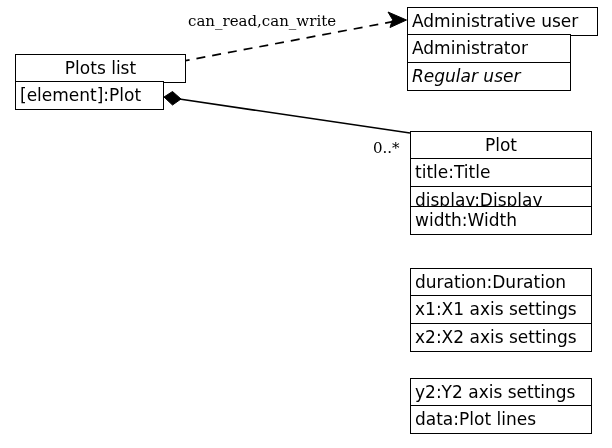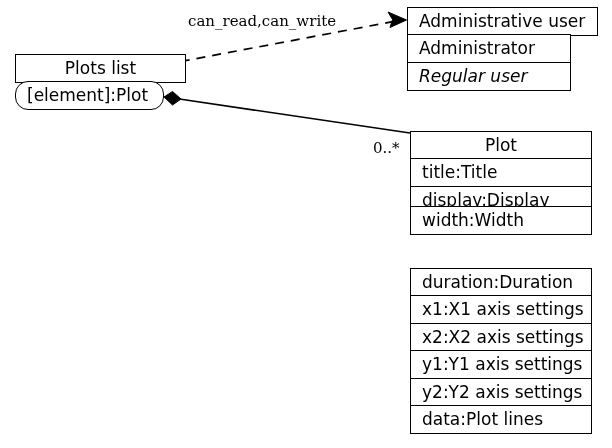--- a/index.html
+++ b/index.html
@@ -43,27 +43,27 @@
     display: flex;
     align-items: center;
     white-space: nowrap;
     overflow: hidden;
   }
   .uml-row.title {
     justify-content: center;
   }
   .uml-row.attr {
     justify-content: flex-start;
-    padding-left: 11px;
+    padding-left: 4px;
   }
 
   
   #plots-list-box { left: 15px; top: 54px; width: 149px; height: 57px; }
   #plots-list-title  { left: 0;  top: 0;    width: 171px; height: 29px; }
-  #plots-list-elem   { left: 0;  top: 27.4px; width: 149px; height: 29px; border-radius: 13px; }
+  #plots-list-elem   { left: 0;  top: 27.4px; width: 149px; height: 29px; }
 
   
   #admin-box      { left: 407px; top: 7px; width: 191px; height: 86px; }
   #admin-title    { left: 0; top: 0;      width: 191px; height: 29px; }
   #admin-row-1    { left: 0; top: 27.4px; width: 164px; height: 29px; }
   #admin-row-2    { left: 0; top: 54.8px; width: 164px; height: 29px; font-style: italic; }
 
   
   #plot-box   { left: 410px; top: 131px; width: 208px; height: 311px; }
   .plot-row   { left: 0; width: 182px; height: 29px; }
@@ -110,18 +110,17 @@
   </div>
 
   <div class="uml-box" id="plot-box">
     <div class="uml-row title plot-row" style="top:0px;">Plot</div>
     <div class="uml-row attr plot-row" style="top:54.8px;">display:Display</div>
     <div class="uml-row attr plot-row" style="top:27.4px;">title:Title</div>
     <div class="uml-row attr plot-row" style="top:75px;">width:Width</div>
     <div class="uml-row attr plot-row" style="top:137px;">duration:Duration</div>
     <div class="uml-row attr plot-row" style="top:164.4px;">x1:X1 axis settings</div>
     <div class="uml-row attr plot-row" style="top:191.8px;">x2:X2 axis settings</div>
-    <div class="uml-row attr plot-row" style="top:219.2px;">y1:Y1 axis settings</div>
     <div class="uml-row attr plot-row" style="top:246.6px;">y2:Y2 axis settings</div>
     <div class="uml-row attr plot-row" style="top:274px;">data:Plot lines</div>
   </div>
 
 </div>
 
 </body></html>

